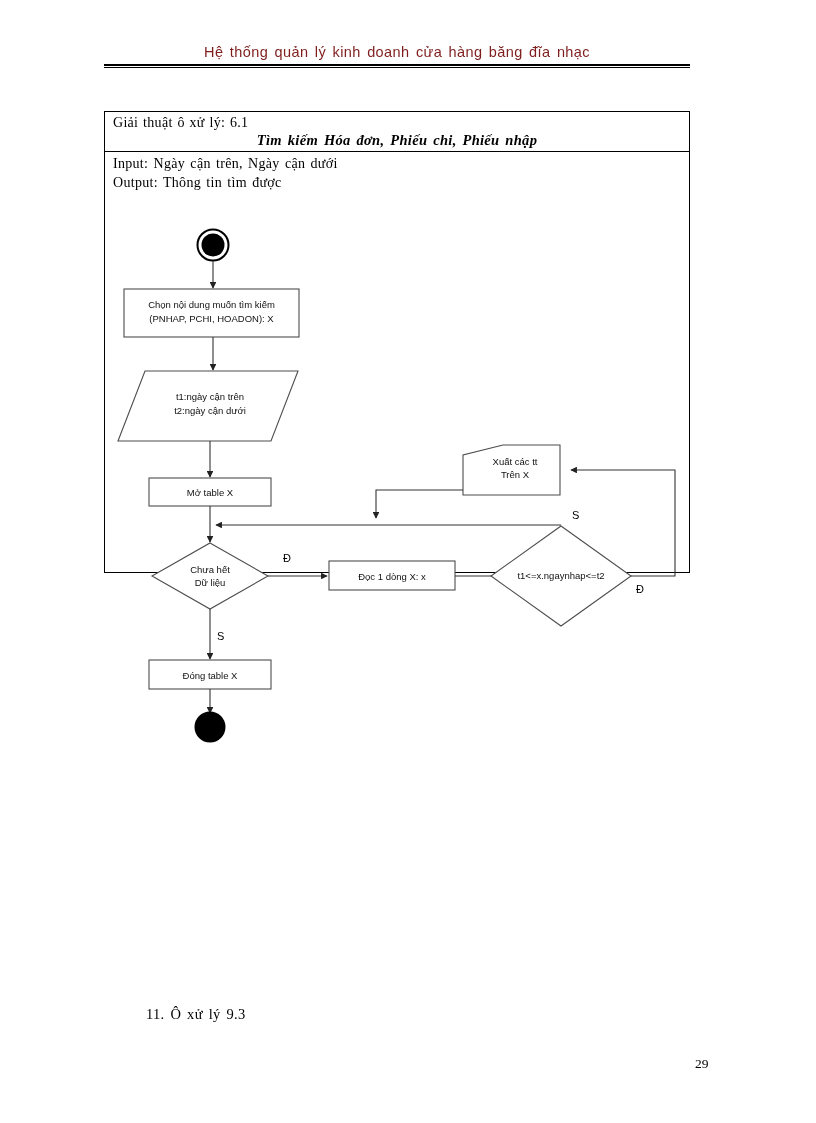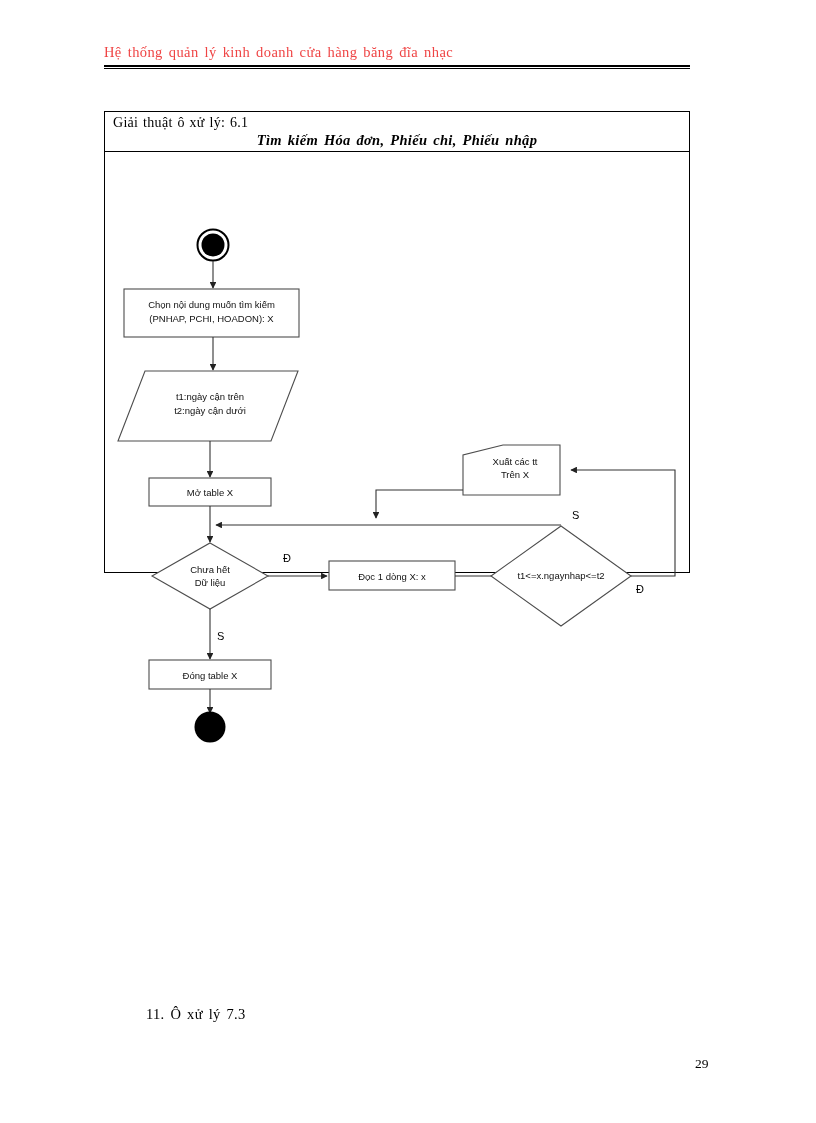--- a/index.html
+++ b/index.html
@@ -17,26 +17,27 @@
   }
 
   
   #doc-header {
     position: absolute;
     left: 104px;
     top: 44px;
     width: 586px;
   }
   #doc-header .header-text {
-    font-family: Liberation Serif, serif;
+    font-family: Liberation Sans, sans-serif;
     font-size: 14.5px;
     letter-spacing: 0.4px;
     word-spacing: 2px;
     white-space: nowrap;
-    color: #ef4444;
+    color: #7f1d1d;
+    text-align: center;
   }
   #doc-header .header-rule-thick {
     margin-top: 4px;
     height: 2px;
     background: #000;
   }
   #doc-header .header-rule-thin {
     margin-top: 1px;
     height: 1px;
     background: #000;
@@ -132,20 +133,24 @@
   <div class="header-text">Hệ thống  quản lý kinh  doanh cửa hàng  băng  đĩa nhạc</div>
   <div class="header-rule-thick"></div>
   <div class="header-rule-thin"></div>
 </div>
 
 <div id="algo-frame">
 
   <div class="frame-title-row">Giải  thuật  ô xử lý:  6.1</div>
   <div class="frame-subtitle-row">Tìm  kiếm Hóa đơn, Phiếu  chi, Phiếu  nhập</div>
 
+  <div class="frame-io-row">
+    <div>Input:  Ngày  cận trên,  Ngày  cận dưới</div>
+    <div>Output:  Thông  tin tìm  được</div>
+  </div>
 
   <div id="flow-canvas">
     <svg width="586" height="635" viewBox="0 0 586 635" xmlns="http://www.w3.org/2000/svg">
       <defs>
         <marker id="arrow" viewBox="0 0 10 10" refX="9" refY="5" markerWidth="6" markerHeight="6" orient="auto-start-reverse">
           <path d="M 0 0 L 10 5 L 0 10 z" fill="#222"></path>
         </marker>
       </defs>
 
       <g>
@@ -223,14 +228,14 @@
       </g>
       <line class="flow-line" x1="105" y1="577" x2="105" y2="601" marker-end="url(#arrow)"></line>
 
       <g>
         <circle cx="105" cy="615" r="15.5" fill="#000000"></circle>
       </g>
     </svg>
   </div>
 </div>
 
-<div id="figure-caption">11. Ô xử lý 7.3</div>
+<div id="figure-caption">11. Ô xử lý 9.3</div>
 <div id="page-number">29</div>
 
 </body></html>

